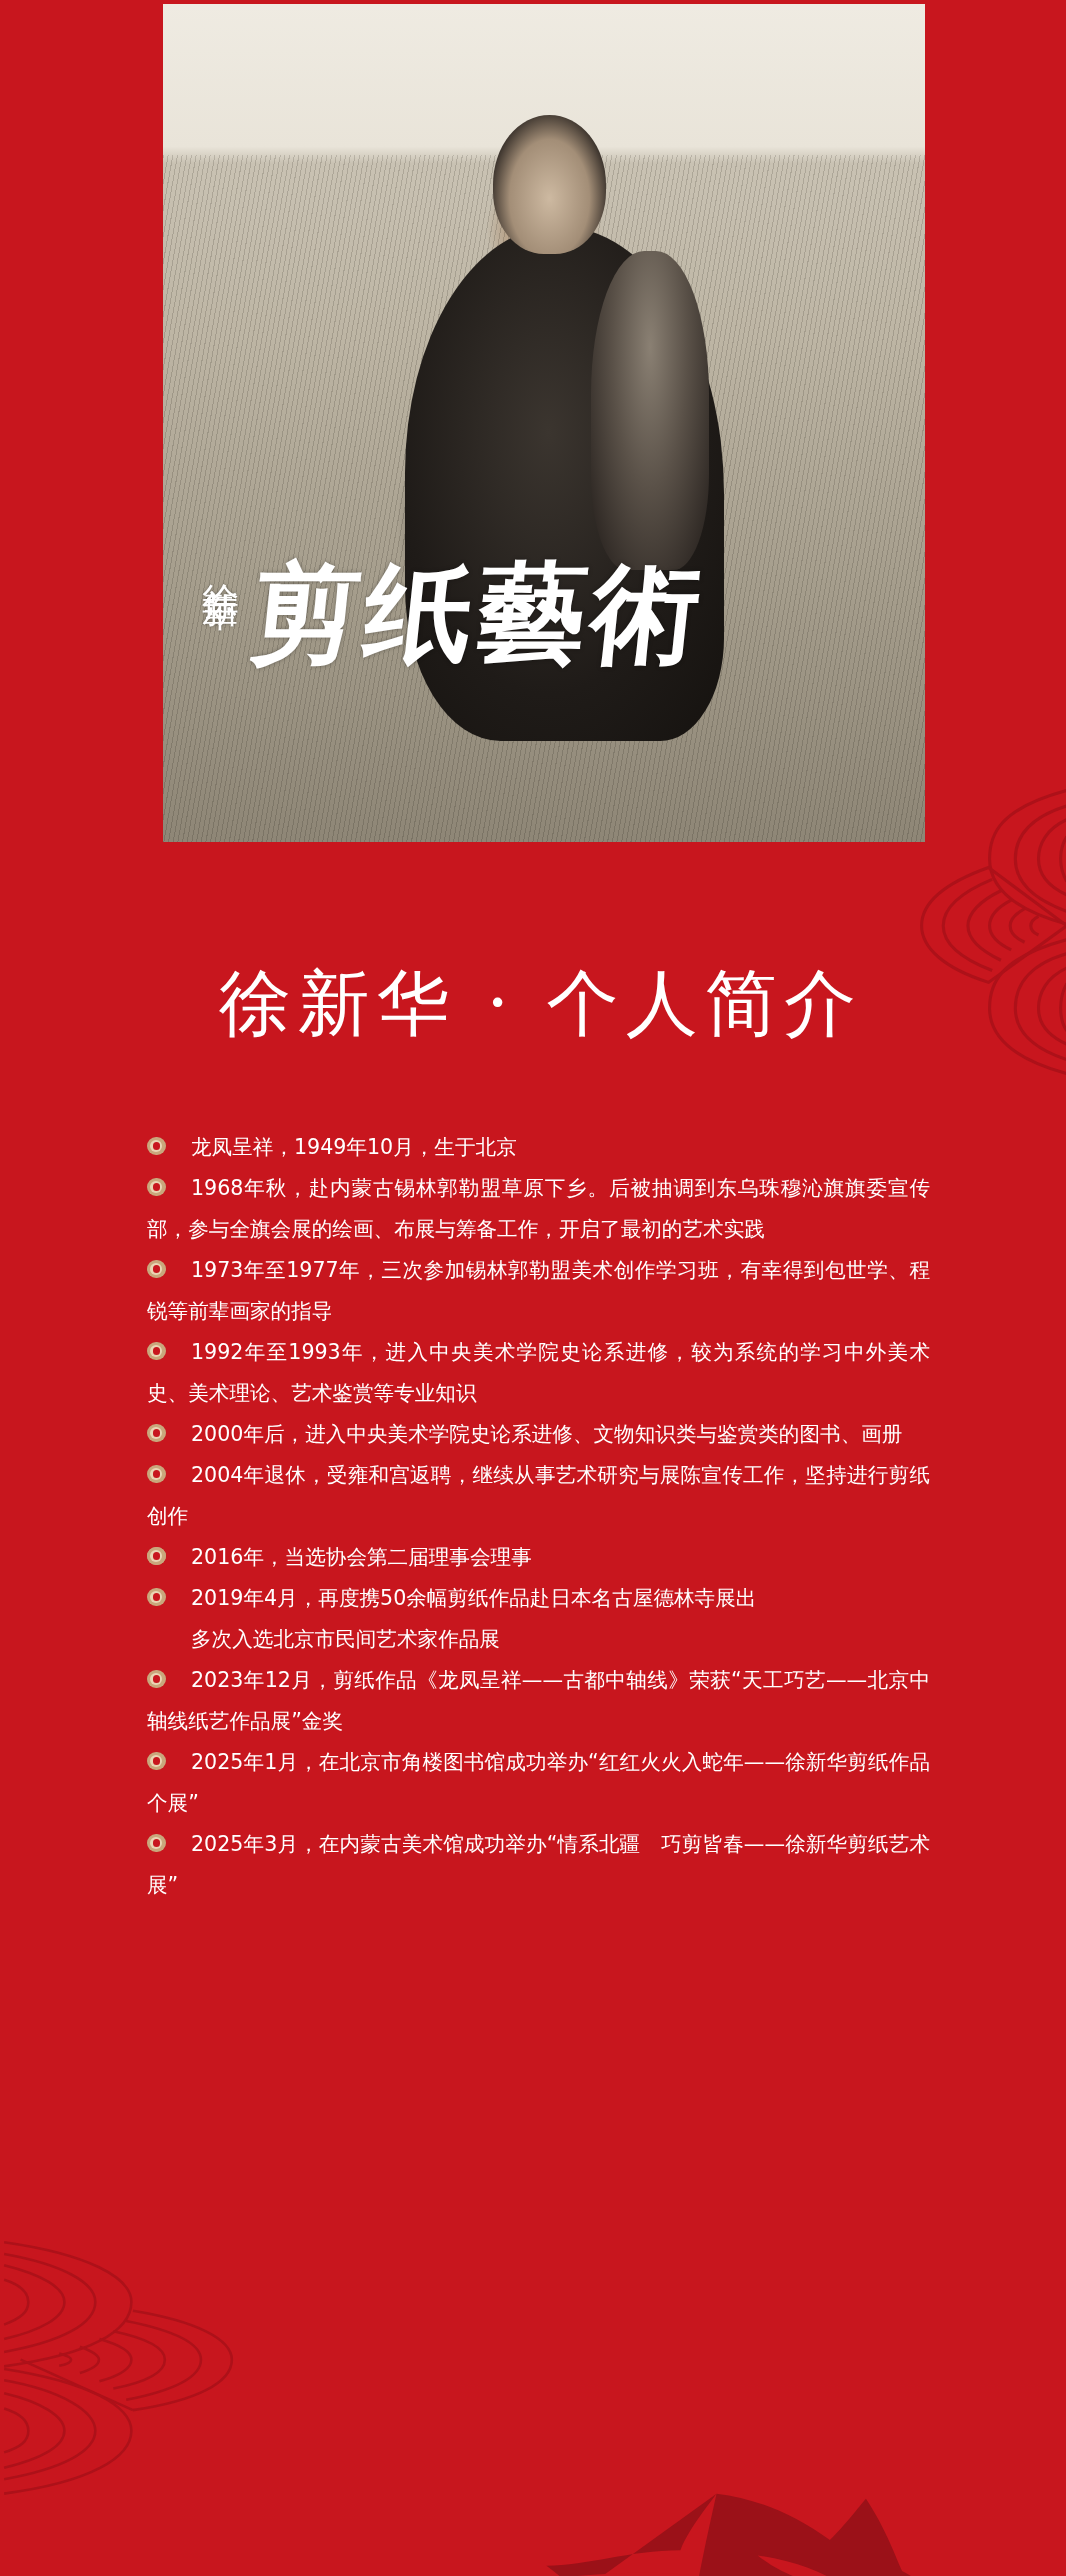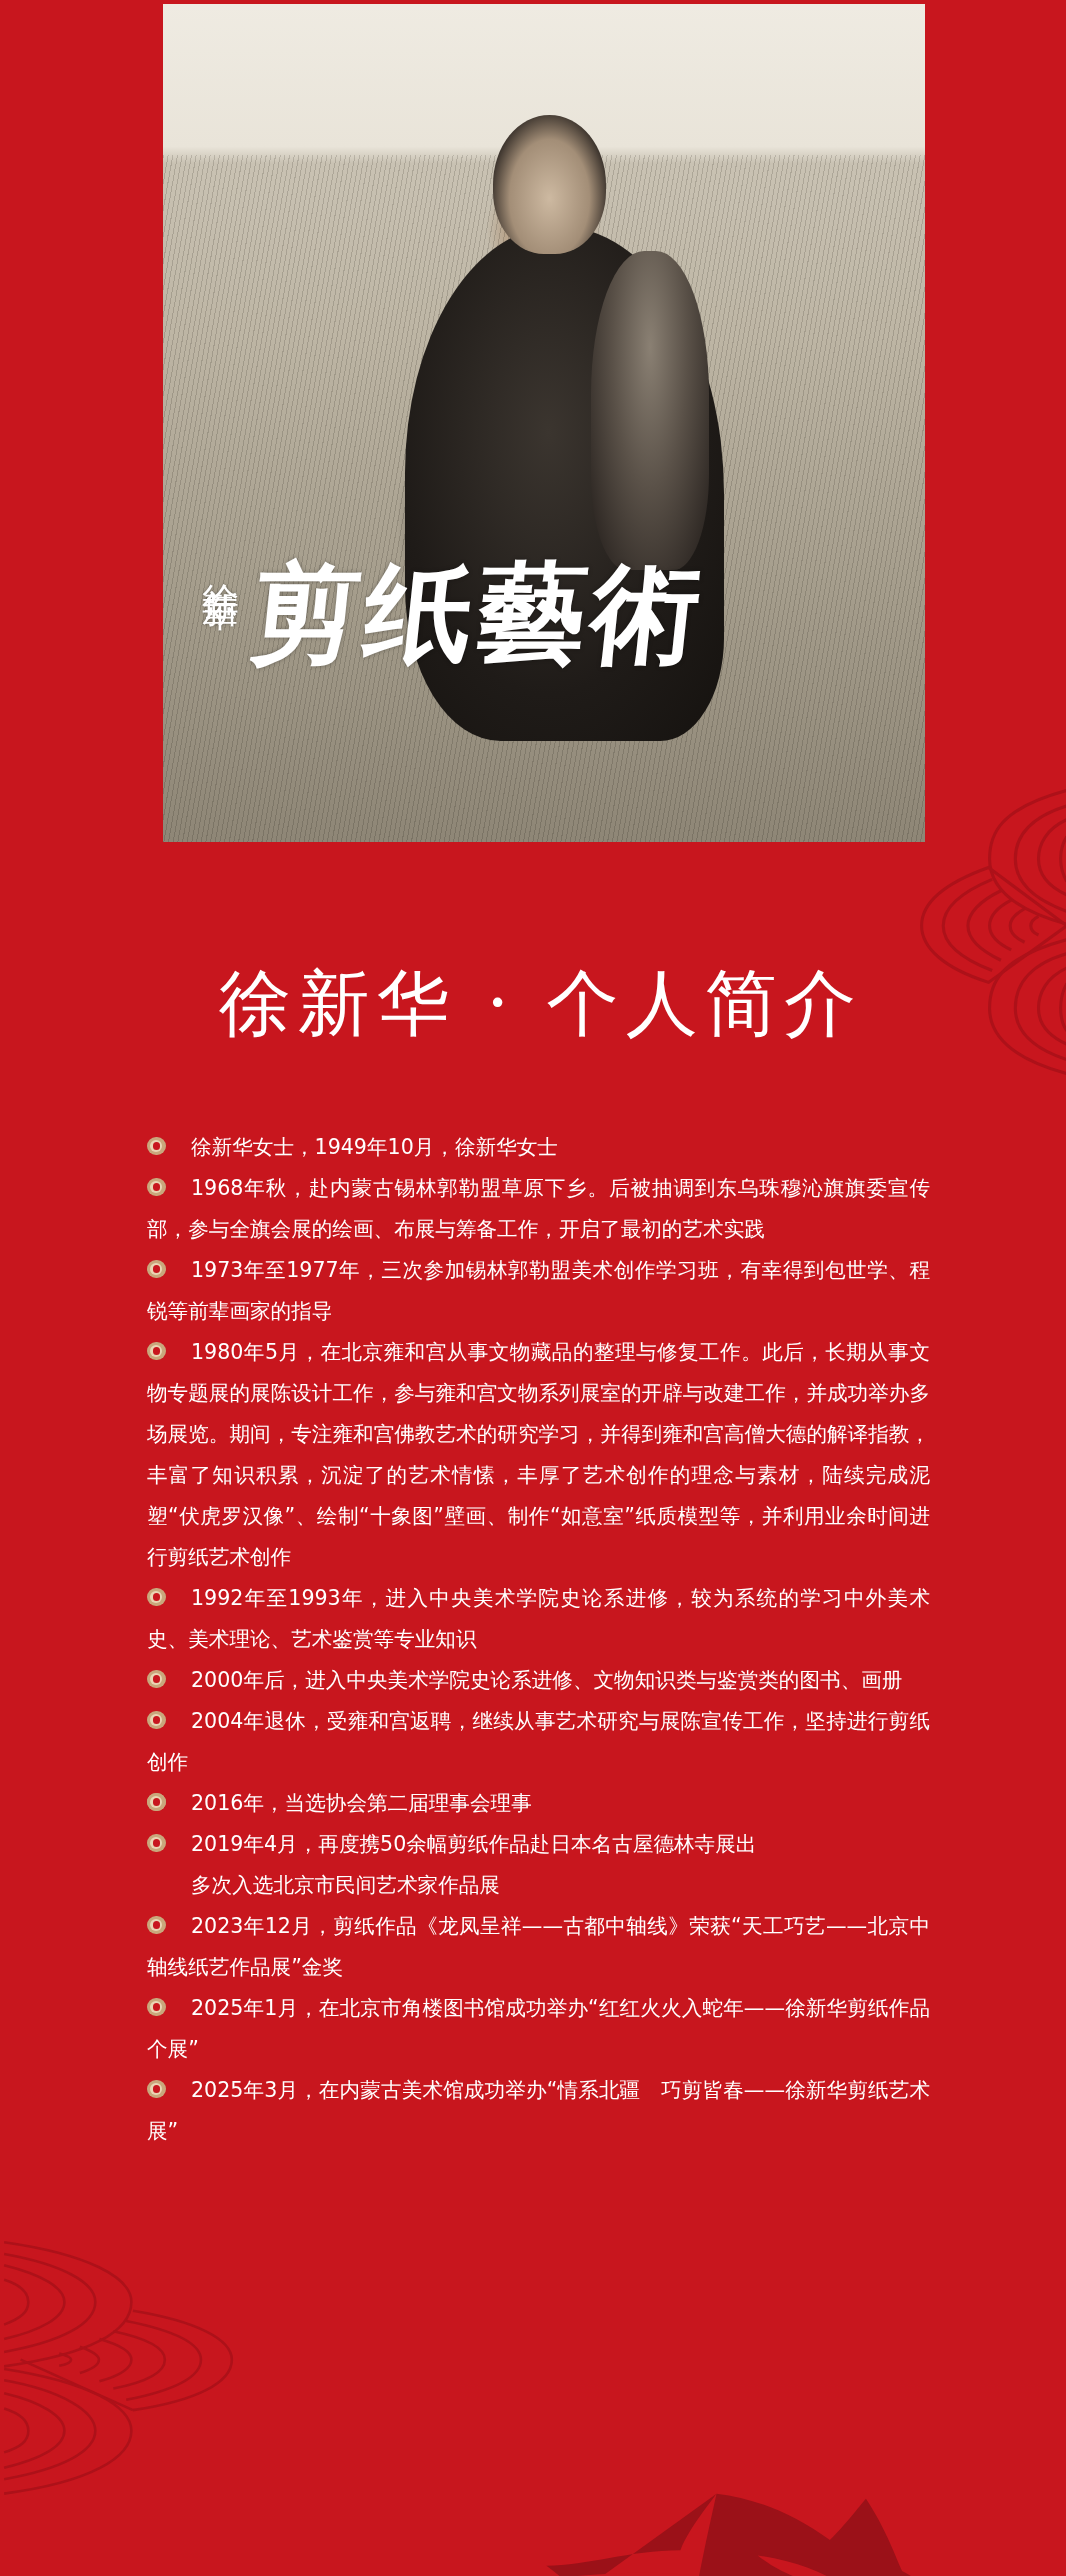--- a/index.html
+++ b/index.html
@@ -158,24 +158,23 @@
   <div class="body-shape"></div>
   <div class="calf"></div>
   <div class="head"></div>
 </div>
 <div class="calligraphy-name">徐新華</div>
 <div class="calligraphy-title">剪纸藝術</div>
 
 <h1 class="page-title" style="margin:8px; font-weight:normal;">徐新华 · 个人简介</h1>
 
 <ul class="bio">
-  <li><span class="dot"></span><span>徐新华女士，1949年10月，徐新华女士</span></li>
+  <li><span class="dot"></span><span>龙凤呈祥，1949年10月，生于北京</span></li>
   <li><span class="dot"></span><span>1968年秋，赴内蒙古锡林郭勒盟草原下乡。后被抽调到东乌珠穆沁旗旗委宣传部，参与全旗会展的绘画、布展与筹备工作，开启了最初的艺术实践</span></li>
   <li><span class="dot"></span><span>1973年至1977年，三次参加锡林郭勒盟美术创作学习班，有幸得到包世学、程锐等前辈画家的指导</span></li>
-  <li><span class="dot"></span><span>1980年5月，在北京雍和宫从事文物藏品的整理与修复工作。此后，长期从事文物专题展的展陈设计工作，参与雍和宫文物系列展室的开辟与改建工作，并成功举办多场展览。期间，专注雍和宫佛教艺术的研究学习，并得到雍和宫高僧大德的解译指教，丰富了知识积累，沉淀了的艺术情愫，丰厚了艺术创作的理念与素材，陆续完成泥塑“伏虎罗汉像”、绘制“十象图”壁画、制作“如意室”纸质模型等，并利用业余时间进行剪纸艺术创作</span></li>
   <li><span class="dot"></span><span>1992年至1993年，进入中央美术学院史论系进修，较为系统的学习中外美术史、美术理论、艺术鉴赏等专业知识</span></li>
   <li><span class="dot"></span><span>2000年后，进入中央美术学院史论系进修、文物知识类与鉴赏类的图书、画册</span></li>
   <li><span class="dot"></span><span>2004年退休，受雍和宫返聘，继续从事艺术研究与展陈宣传工作，坚持进行剪纸创作</span></li>
   <li><span class="dot"></span></li>
   <li><span class="dot"></span><span>2016年，当选协会第二届理事会理事</span></li>
   <li><span class="dot"></span><span>2019年4月，再度携50余幅剪纸作品赴日本名古屋德林寺展出</span><span class="sub">多次入选北京市民间艺术家作品展</span></li>
   <li><span class="dot"></span><span>2023年12月，剪纸作品《龙凤呈祥——古都中轴线》荣获“天工巧艺——北京中轴线纸艺作品展”金奖</span></li>
   <li><span class="dot"></span><span>2025年1月，在北京市角楼图书馆成功举办“红红火火入蛇年——徐新华剪纸作品个展”</span></li>
   <li><span class="dot"></span><span>2025年3月，在内蒙古美术馆成功举办“情系北疆　巧剪皆春——徐新华剪纸艺术展”</span></li>
 </ul>

